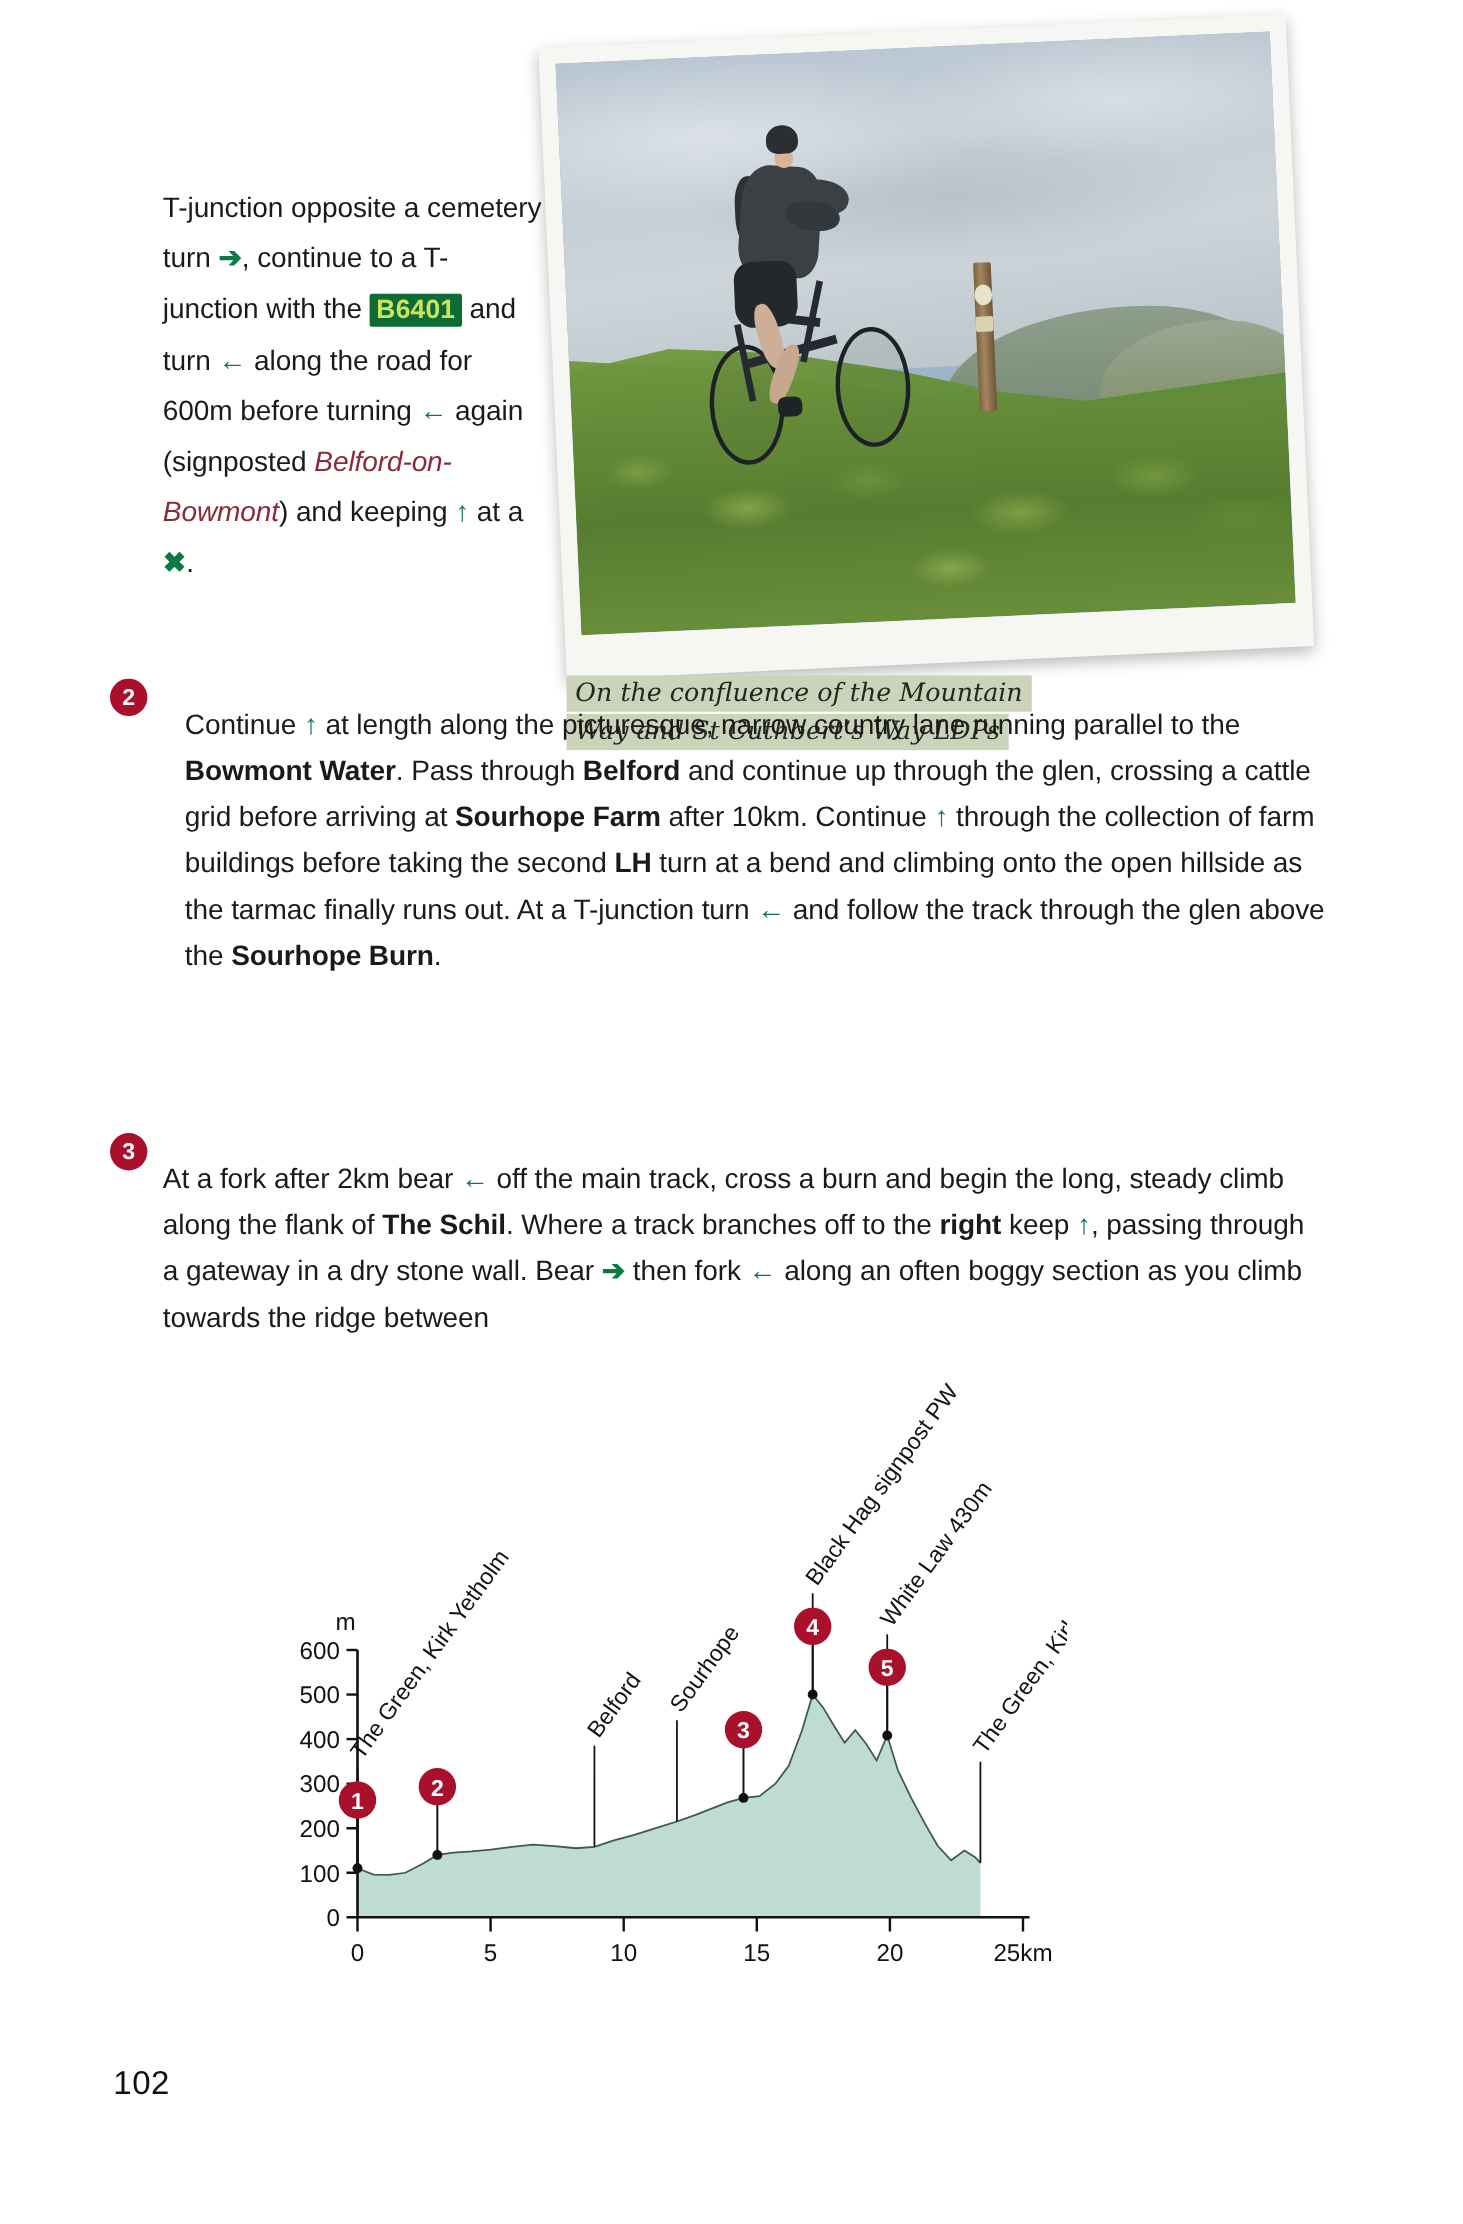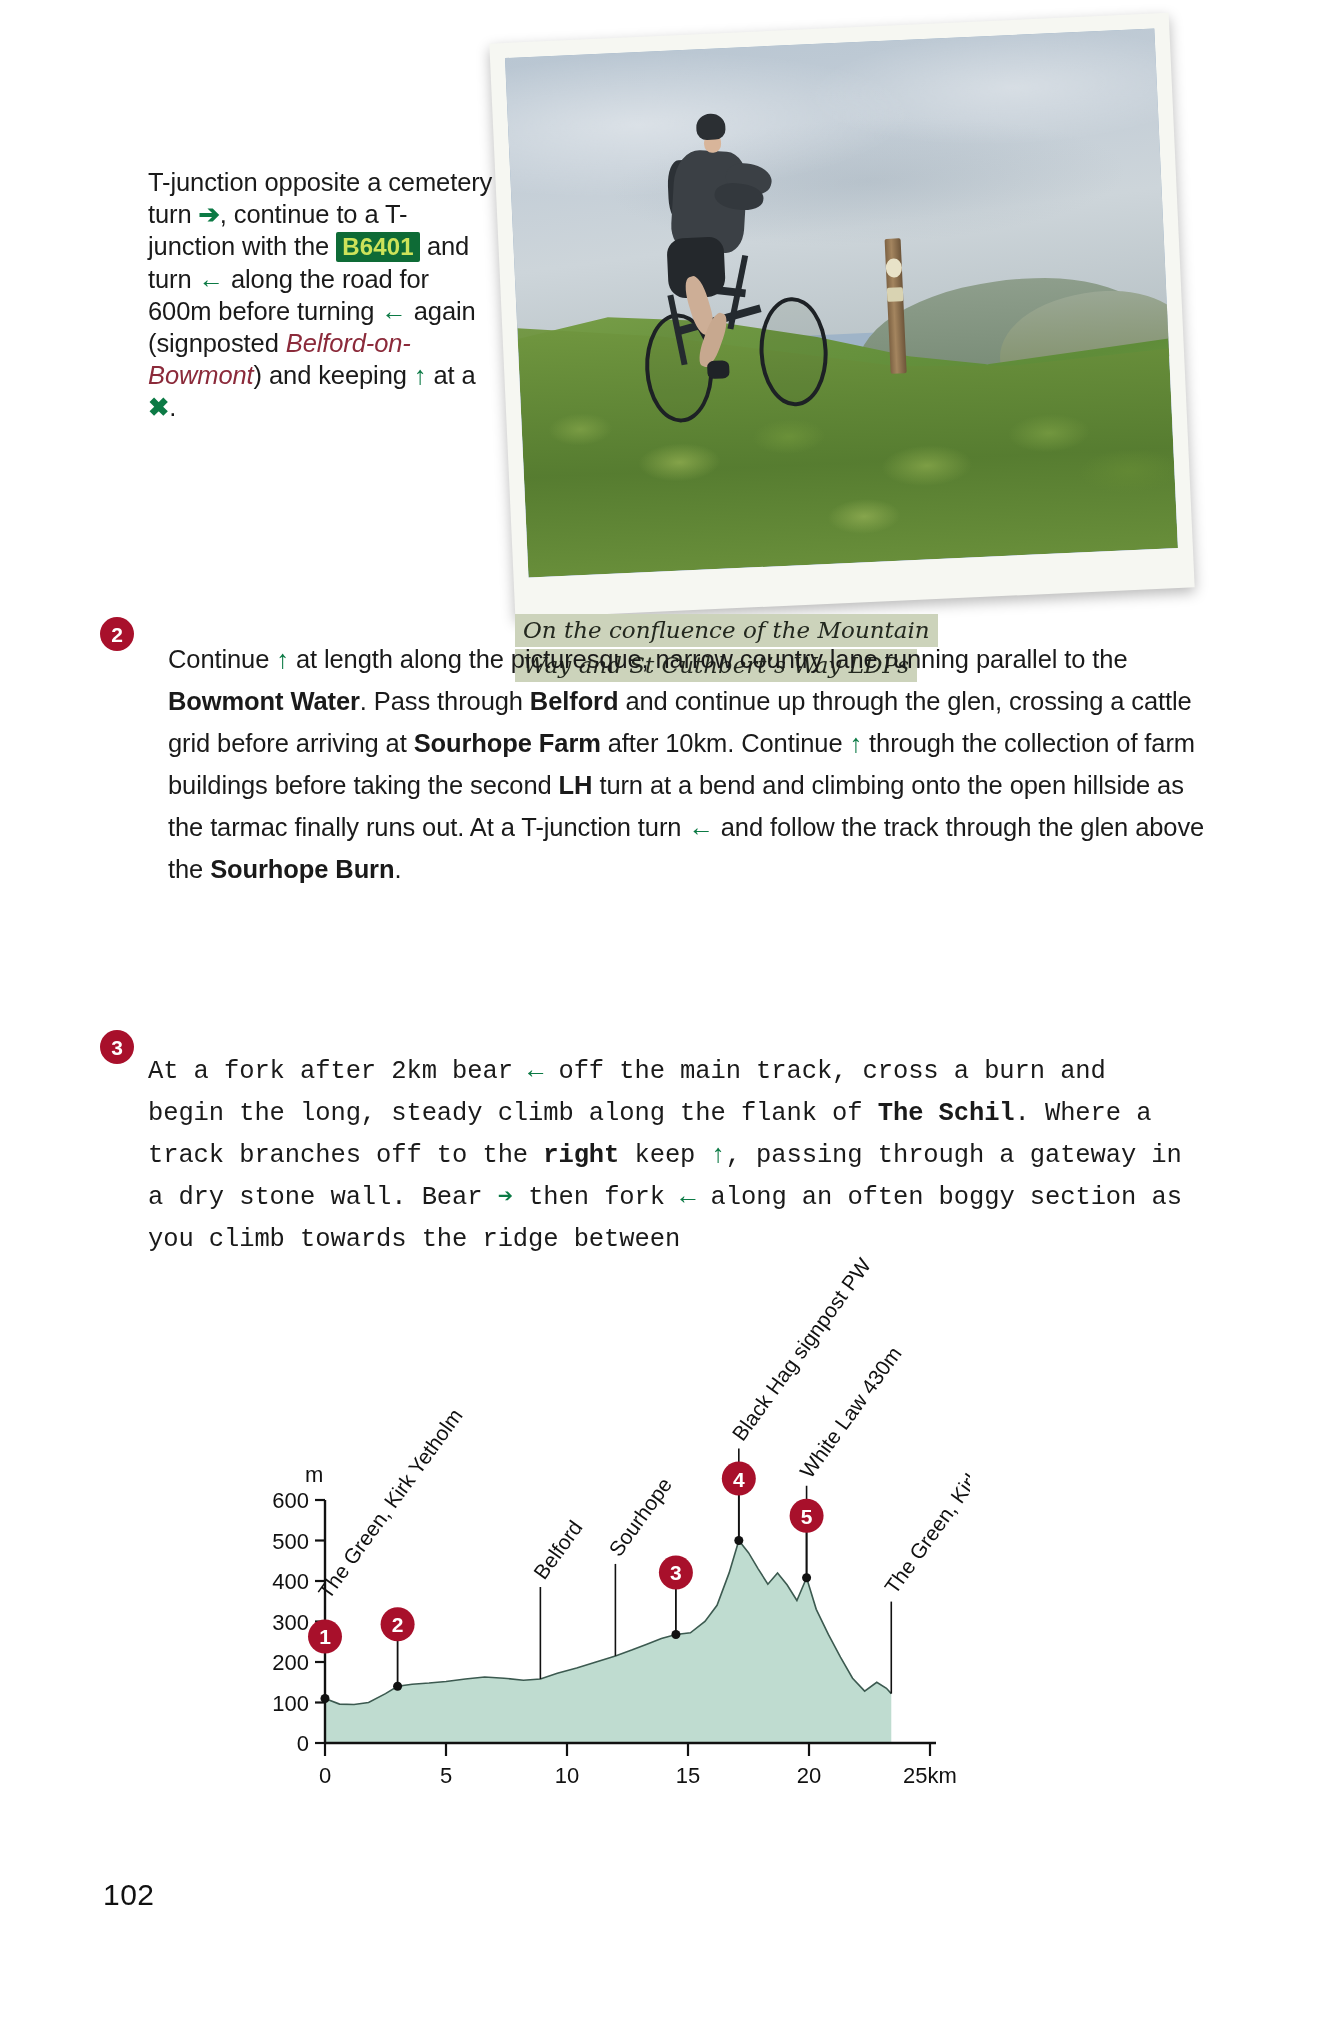--- a/index.html
+++ b/index.html
@@ -122,42 +122,41 @@
   .post-mark { position:absolute; left:57.1%; top:42%; width:2.4%; height:3.6%; background:#e8e2c8; border-radius:50%; }
   .post-mark2 { position:absolute; left:57.1%; top:47.5%; width:2.4%; height:2.6%; background:#d9d3b2; border-radius:2px; }
 
   
   #para-1 {
     position: absolute;
     left: 148px;
     top: 140px;
     width: 345px;
     font-size: 25.5px;
-    line-height: 32px;
+    line-height: 46px;
     letter-spacing: -0.1px;
   }
   #step2 {
     position: absolute;
     left: 148px;
     top: 612px;
     width: 1045px;
     font-size: 25.5px;
     line-height: 42px;
     letter-spacing: -0.1px;
     margin-left: 20px;
   }
   #step3 {
     position: absolute;
     left: 148px;
     top: 1025px;
     width: 1045px;
     font-size: 25.5px;
     line-height: 42px;
     letter-spacing: -0.1px;
-    font-family: Liberation Mono, monospace;
   }
   .badge {
     position: absolute;
     width: 34px; height: 34px;
     border-radius: 50%;
     background: #a8102b;
     color: #fff;
     font-size: 21px;
     font-weight: bold;
     display: flex;

